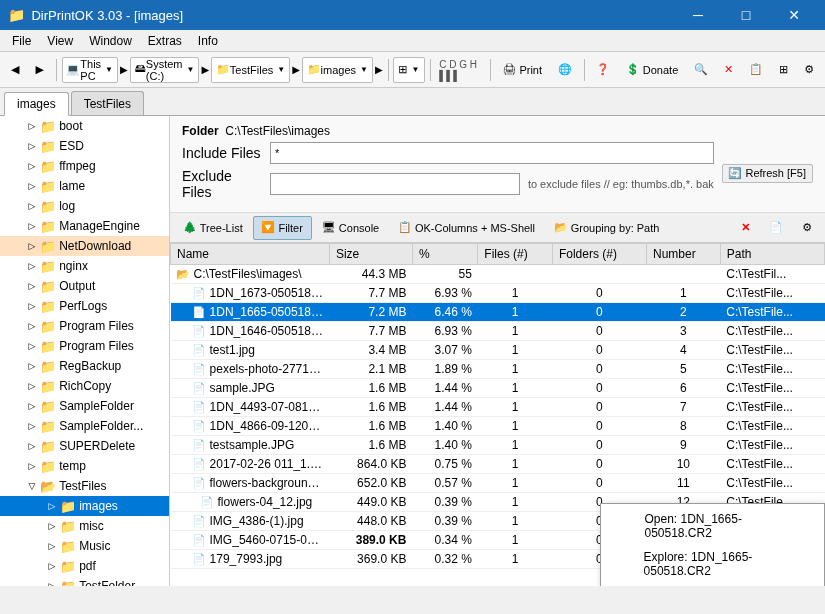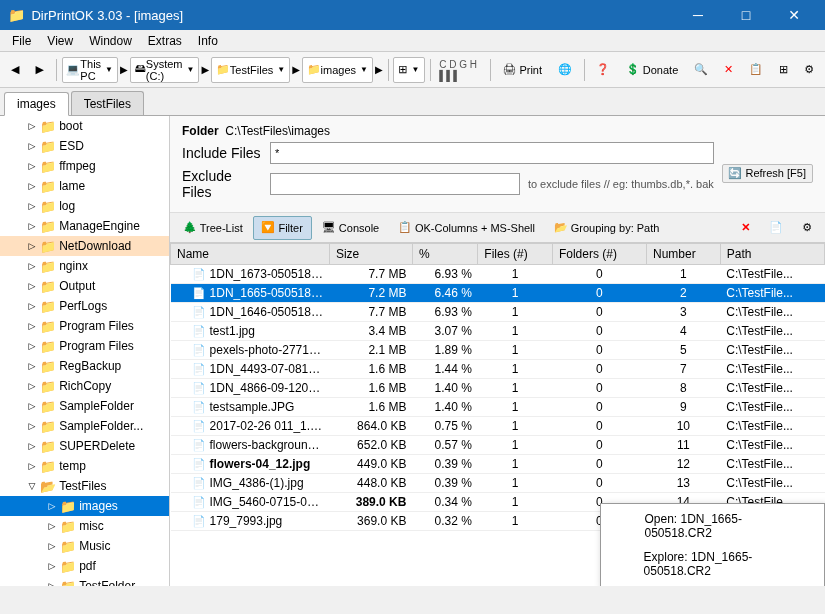--- a/index.html
+++ b/index.html
@@ -353,20 +353,29 @@
             <th>Size</th>
             <th>%</th>
             <th>Files (#)</th>
             <th>Folders (#)</th>
             <th>Number</th>
             <th>Path</th>
           </tr>
         </thead>
         <tbody id="table-body">
 
+        <tr>
+              <td style="padding-left: 6px;"><span style="font-size:11px;">📂</span> C:\TestFiles\images\</td>
+              <td style="text-align: right;">44.3 MB</td>
+              <td style="text-align: right;">55</td>
+              <td style="text-align: center;"></td>
+              <td style="text-align: center;"></td>
+              <td style="text-align: center;"></td>
+              <td>C:\TestFil...</td>
+            </tr>
             <tr>
               <td style="padding-left: 22px;"><span style="font-size:11px;">📄</span> 1DN_1673-050518.CR2</td>
               <td style="text-align: right;">7.7 MB</td>
               <td style="text-align: right;">6.93 %</td>
               <td style="text-align: center;">1</td>
               <td style="text-align: center;">0</td>
               <td style="text-align: center;">1</td>
               <td>C:\TestFile...</td>
             </tr>
             <tr class="selected">
@@ -399,20 +408,29 @@
             <tr>
               <td style="padding-left: 22px;"><span style="font-size:11px;">📄</span> pexels-photo-27714_1.jpg</td>
               <td style="text-align: right;">2.1 MB</td>
               <td style="text-align: right;">1.89 %</td>
               <td style="text-align: center;">1</td>
               <td style="text-align: center;">0</td>
               <td style="text-align: center;">5</td>
               <td>C:\TestFile...</td>
             </tr>
             <tr>
+              <td style="padding-left: 22px;"><span style="font-size:11px;">📄</span> sample.JPG</td>
+              <td style="text-align: right;">1.6 MB</td>
+              <td style="text-align: right;">1.44 %</td>
+              <td style="text-align: center;">1</td>
+              <td style="text-align: center;">0</td>
+              <td style="text-align: center;">6</td>
+              <td>C:\TestFile...</td>
+            </tr>
+            <tr>
               <td style="padding-left: 22px;"><span style="font-size:11px;">📄</span> 1DN_4493-07-0812.JPG</td>
               <td style="text-align: right;">1.6 MB</td>
               <td style="text-align: right;">1.44 %</td>
               <td style="text-align: center;">1</td>
               <td style="text-align: center;">0</td>
               <td style="text-align: center;">7</td>
               <td>C:\TestFile...</td>
             </tr>
             <tr>
               <td style="padding-left: 22px;"><span style="font-size:11px;">📄</span> 1DN_4866-09-1206.JPG</td>
@@ -444,21 +462,21 @@
             <tr>
               <td style="padding-left: 22px;"><span style="font-size:11px;">📄</span> flowers-background-butt...</td>
               <td style="text-align: right;">652.0 KB</td>
               <td style="text-align: right;">0.57 %</td>
               <td style="text-align: center;">1</td>
               <td style="text-align: center;">0</td>
               <td style="text-align: center;">11</td>
               <td>C:\TestFile...</td>
             </tr>
             <tr>
-              <td style="padding-left: 22px; font-weight: bold;"><span style="font-size:11px;">📄</span> flowers-04_12.jpg</td>
+              <td style="padding-left: 30px;"><span style="font-size:11px;">📄</span> flowers-04_12.jpg</td>
               <td style="text-align: right;">449.0 KB</td>
               <td style="text-align: right;">0.39 %</td>
               <td style="text-align: center;">1</td>
               <td style="text-align: center;">0</td>
               <td style="text-align: center;">12</td>
               <td>C:\TestFile...</td>
             </tr>
             <tr>
               <td style="padding-left: 22px;"><span style="font-size:11px;">📄</span> IMG_4386-(1).jpg</td>
               <td style="text-align: right;">448.0 KB</td>

